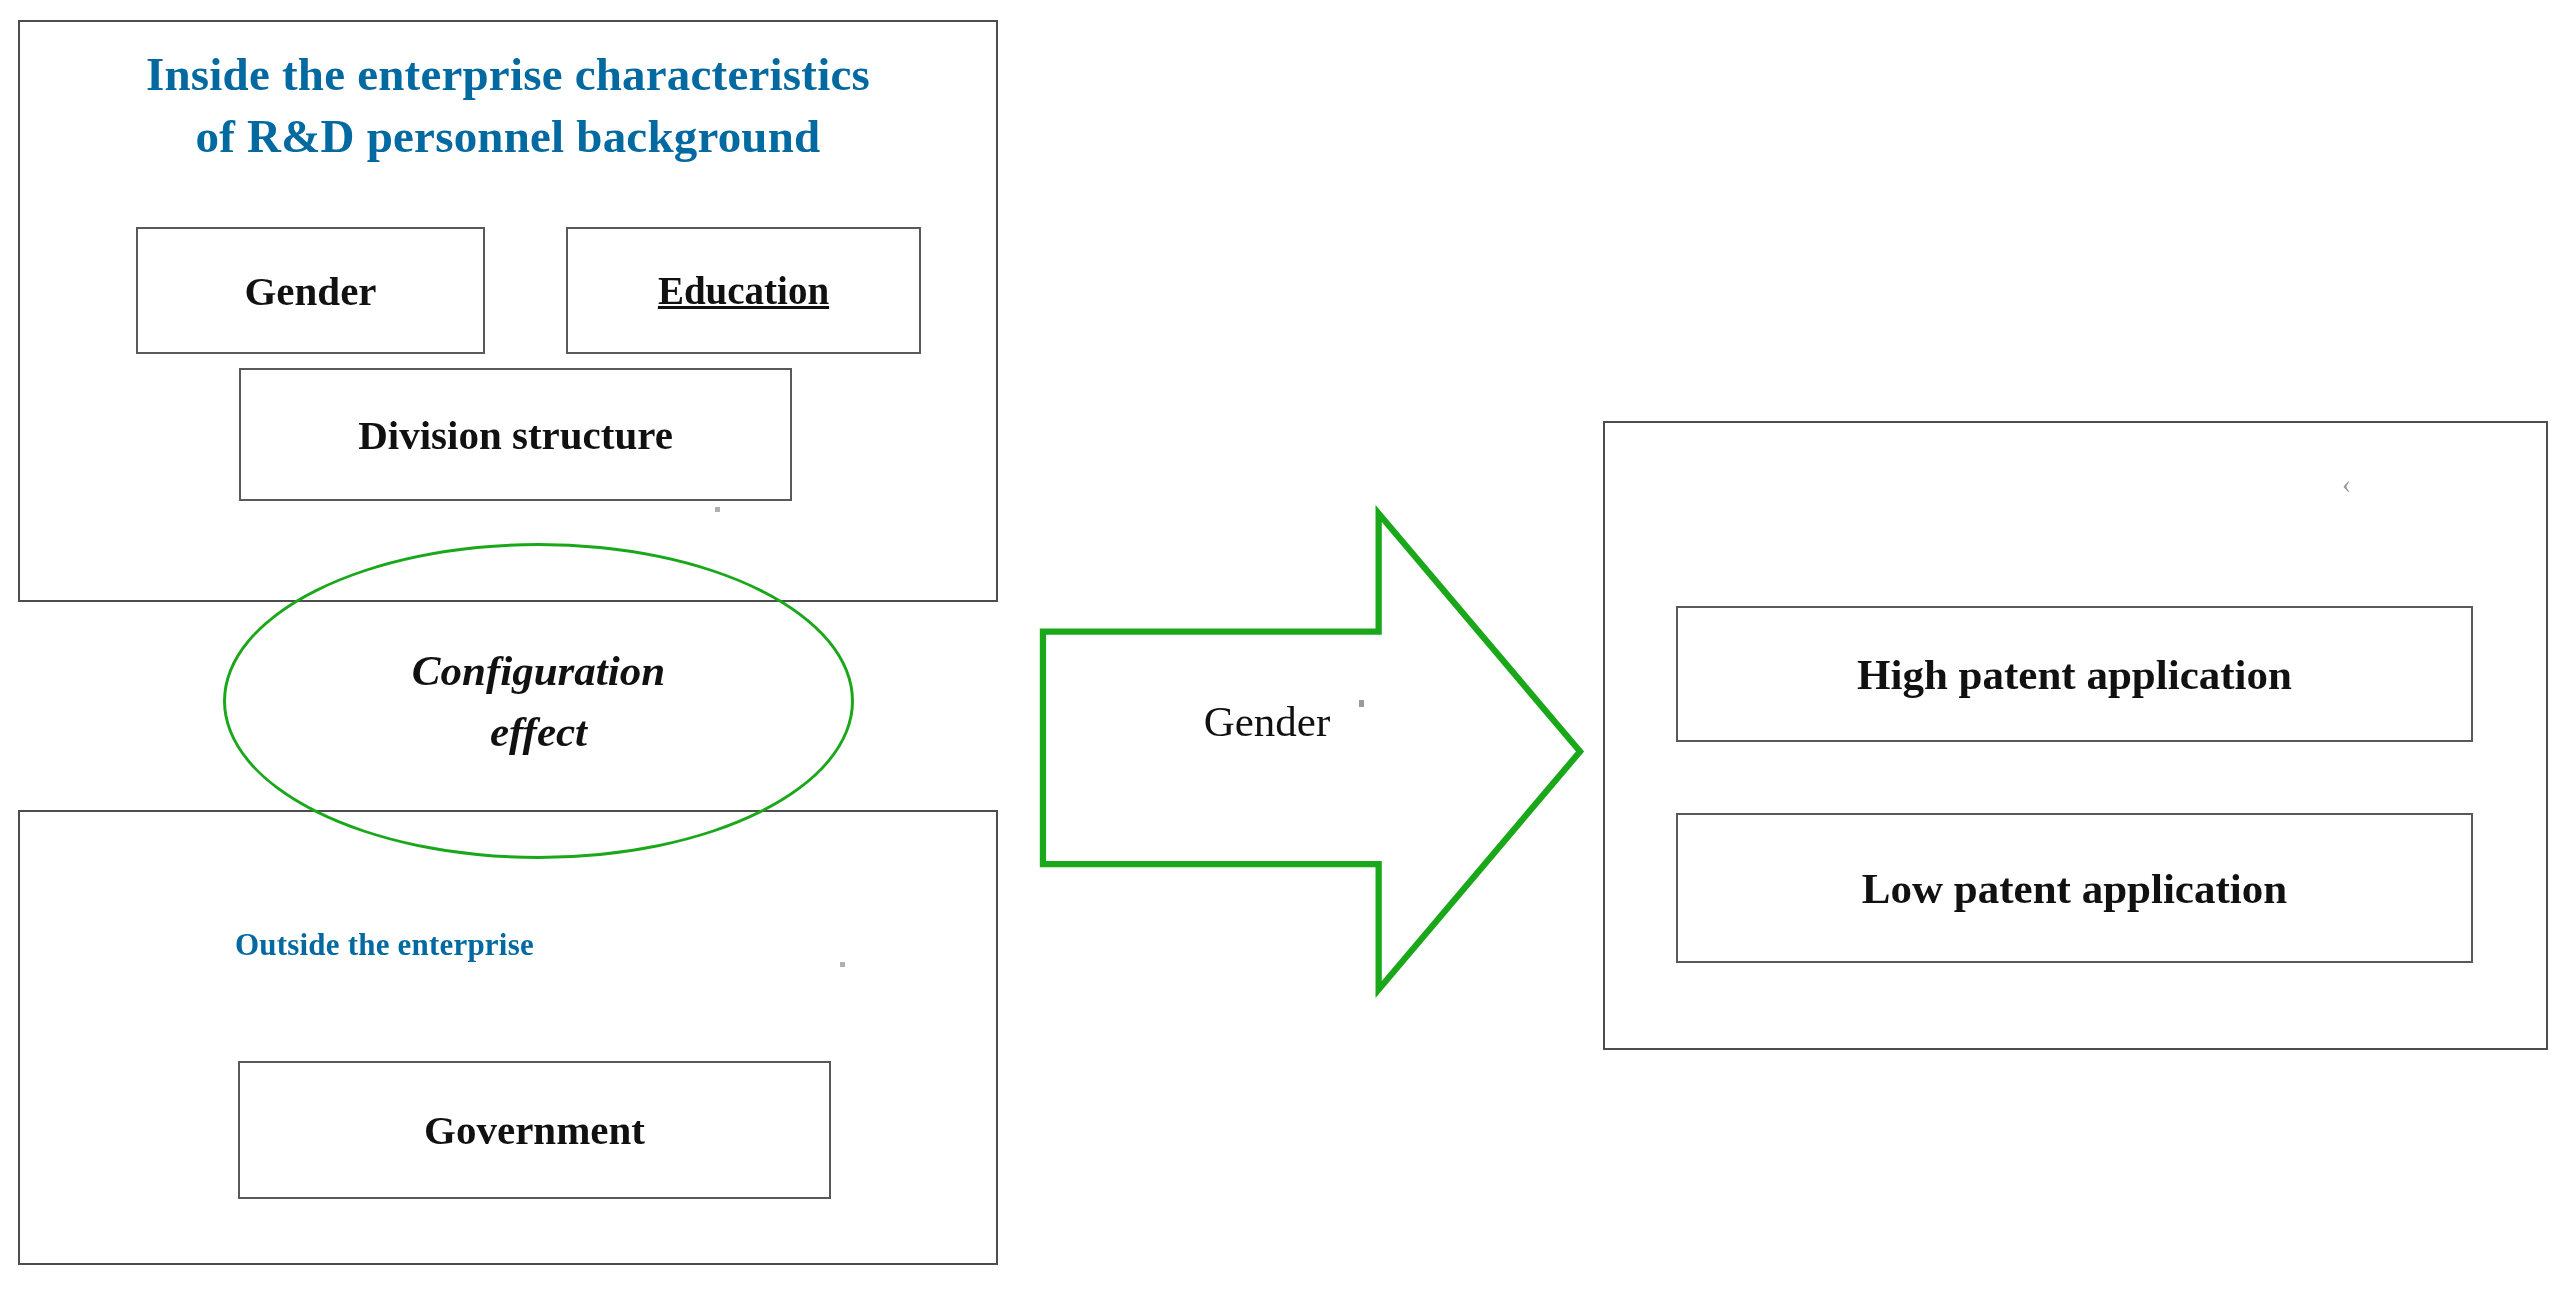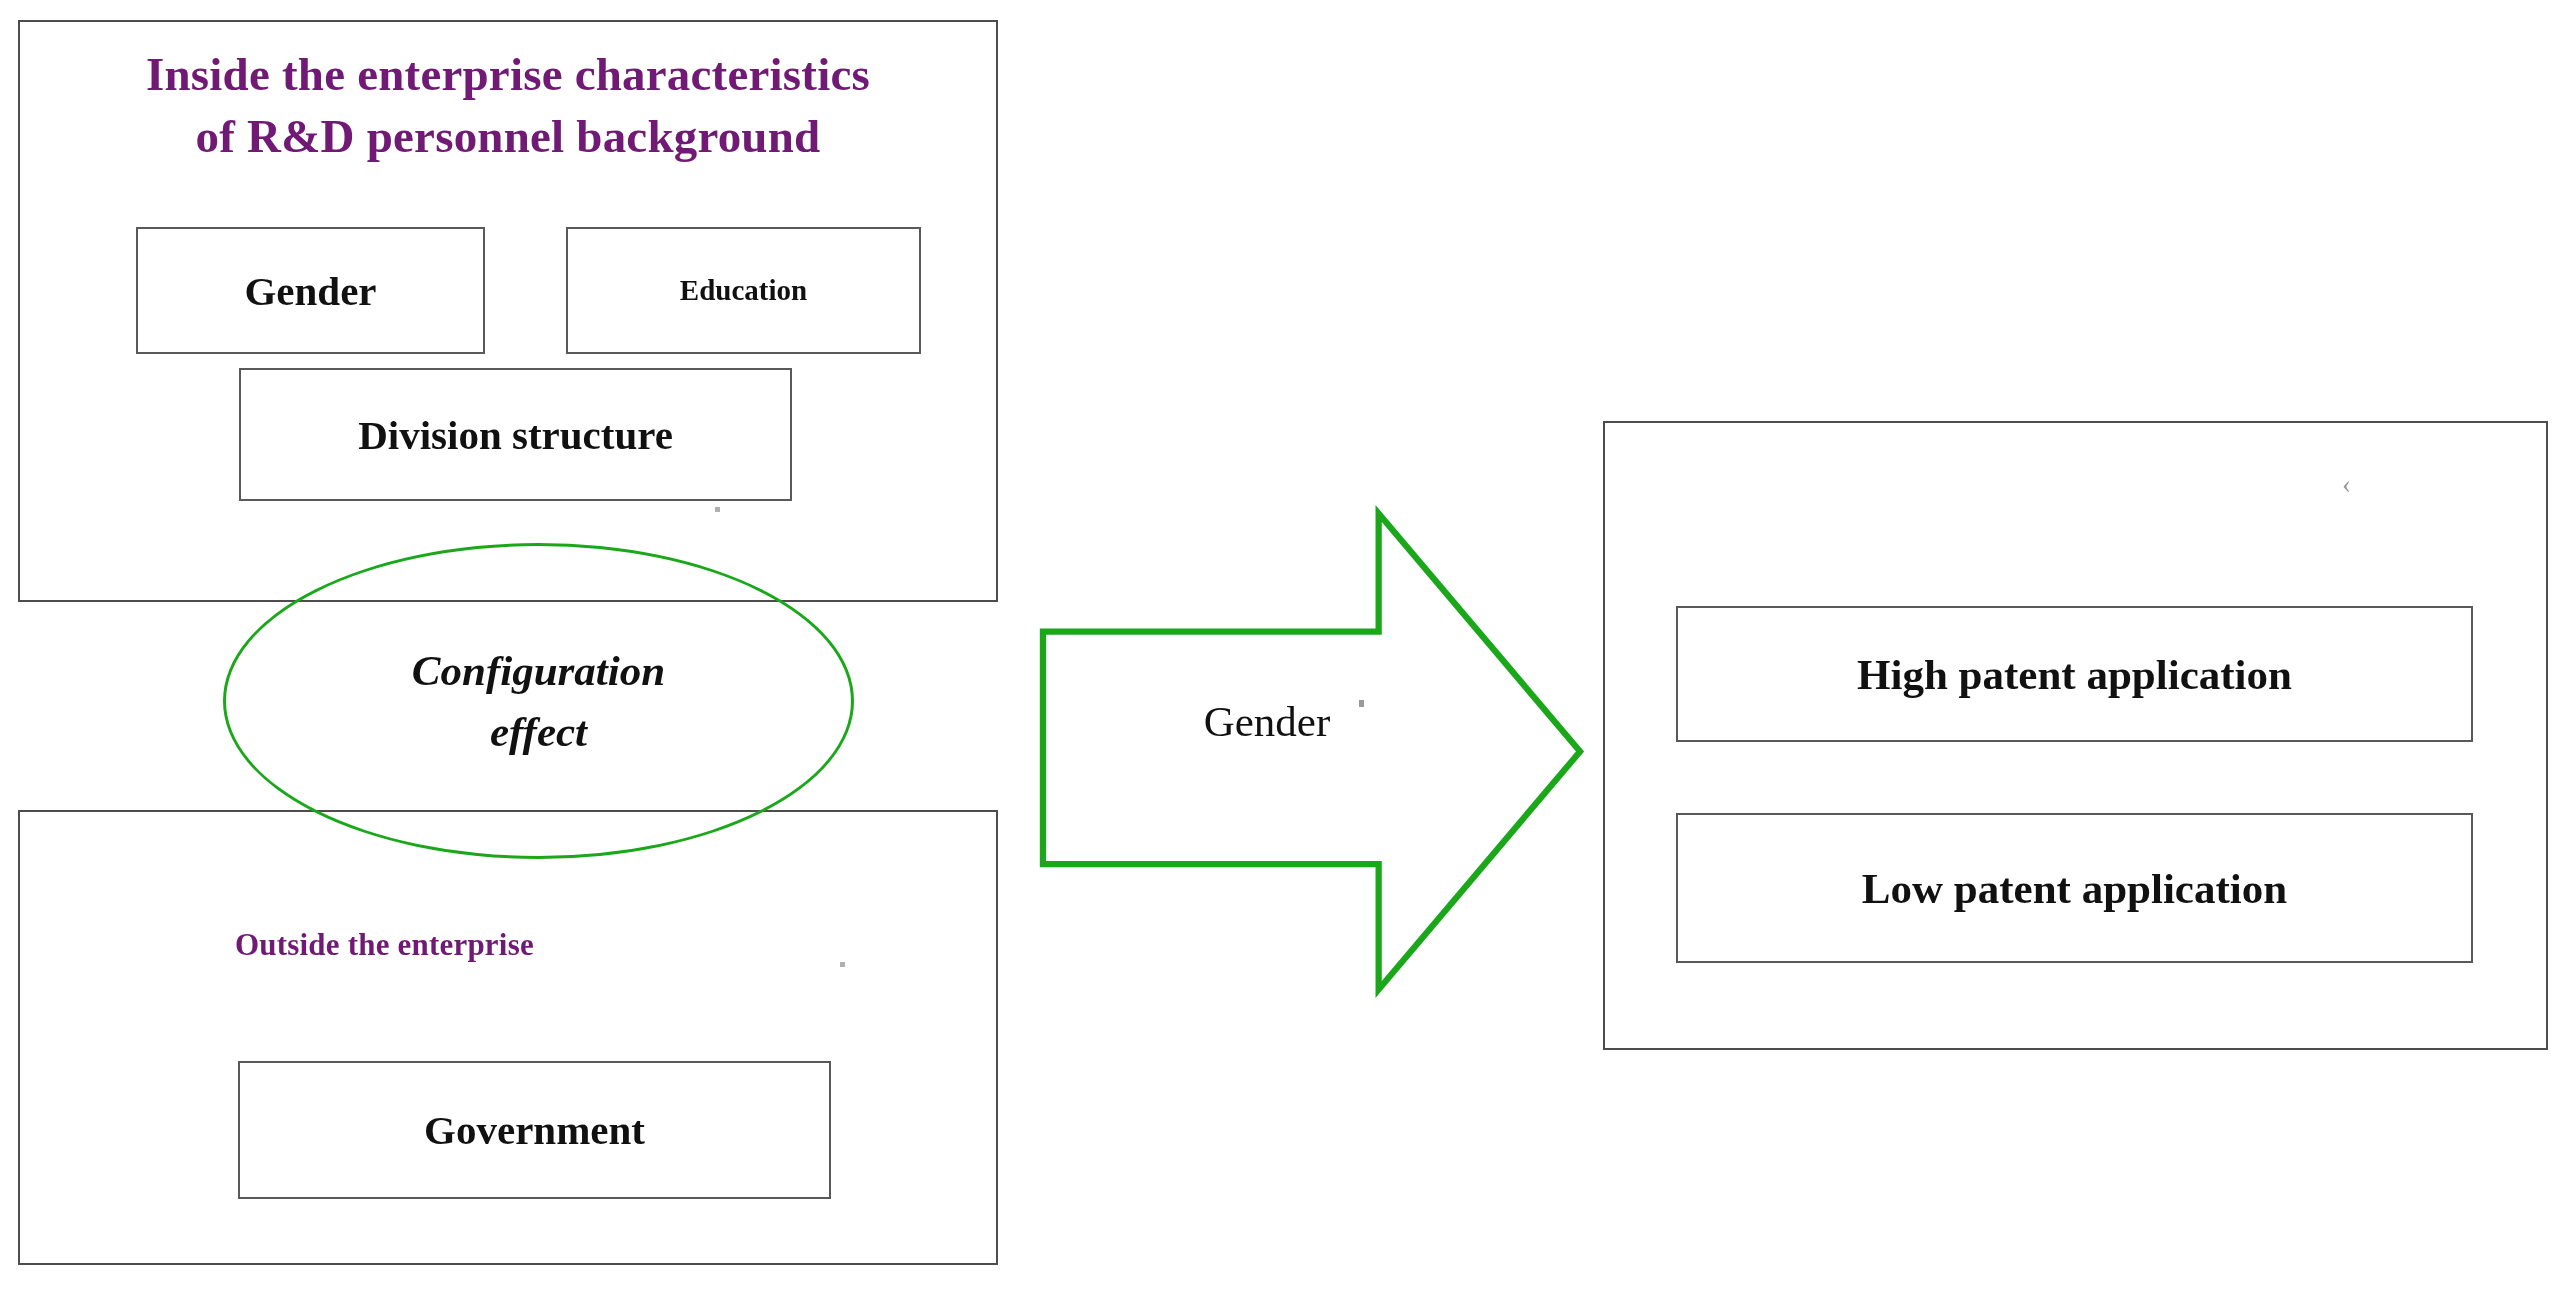--- a/index.html
+++ b/index.html
@@ -27,21 +27,21 @@
     box-sizing: border-box;
     border: 2.7px solid #595959;
     background: #ffffff;
     display: flex;
     align-items: center;
     justify-content: center;
   }
   .panel-title {
     position: absolute;
     font-weight: bold;
-    color: #701a75;
+    color: #0369a1;
     letter-spacing: 0.2px;
     white-space: pre;
     line-height: 1.32;
   }
   .box-label {
     font-weight: bold;
     color: #111111;
     white-space: nowrap;
   }
   
@@ -57,21 +57,21 @@
   }
   #box-gender {
     left: 136px; top: 227px;
     width: 349px; height: 127px;
   }
   #box-gender .box-label { font-size: 41px; }
   #box-education {
     left: 566px; top: 227px;
     width: 355px; height: 127px;
   }
-  #box-education .box-label { font-size: 29px; }
+  #box-education .box-label { font-size: 39px; text-decoration: underline; }
   #box-division {
     left: 239px; top: 368px;
     width: 553px; height: 133px;
   }
   #box-division .box-label { font-size: 41px; }
 
   
   #panel-external {
     left: 18px; top: 810px;
     width: 980px; height: 455px;

